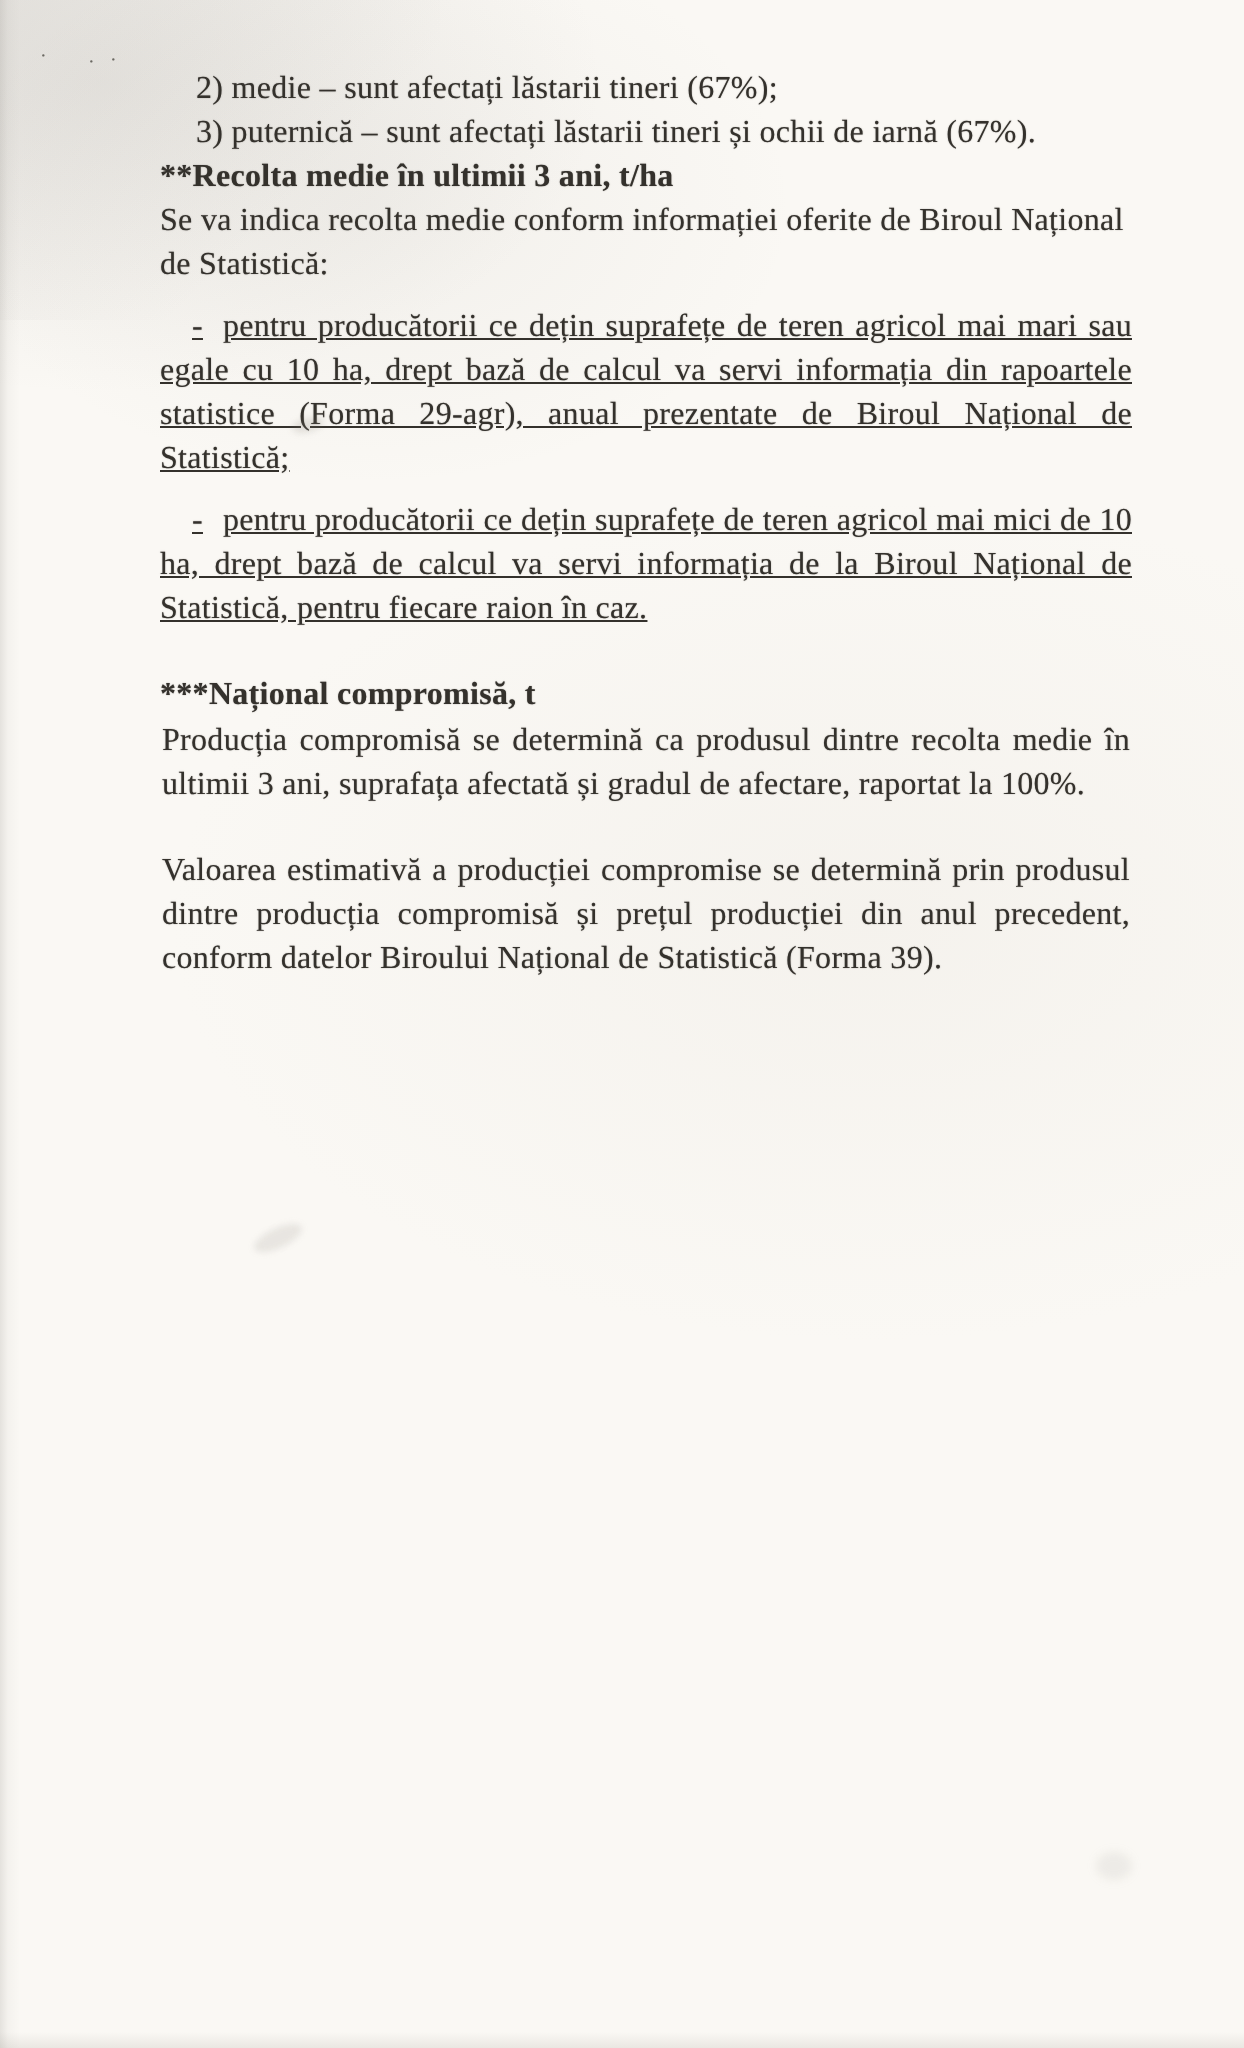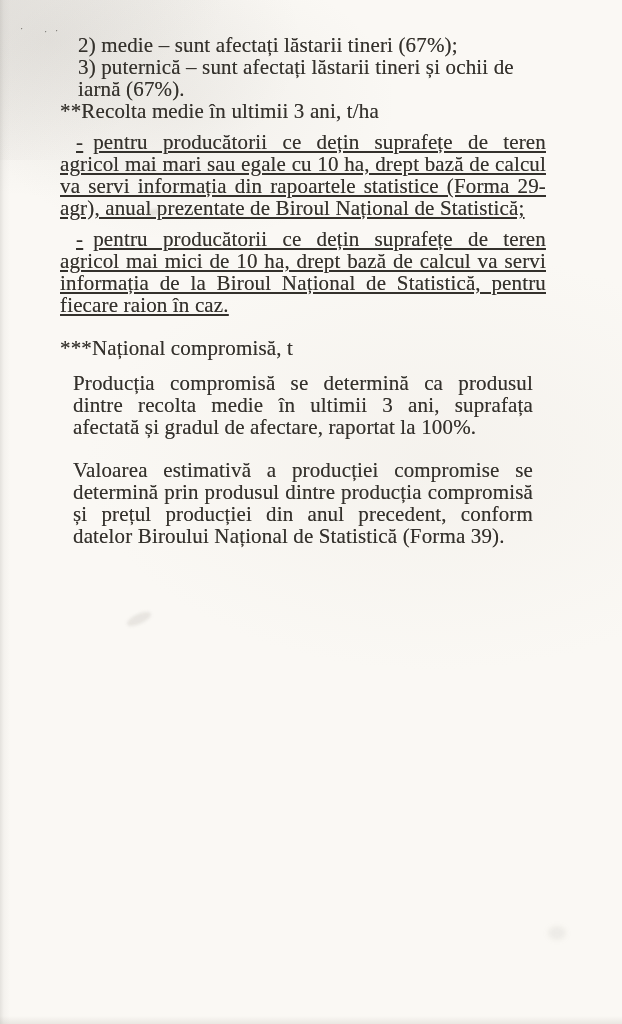--- a/index.html
+++ b/index.html
@@ -20,52 +20,52 @@
       linear-gradient(to right, rgba(130,126,120,0.18) 0px, rgba(130,126,120,0.05) 4px, rgba(130,126,120,0) 10px),
       linear-gradient(to top, rgba(160,152,142,0.18) 0px, rgba(160,152,142,0) 8px),
       #faf8f4;
     overflow: hidden;
     font-family: "Liberation Serif", "DejaVu Serif", serif;
     color: #34312c;
   }
   .content {
     position: absolute;
     top: 34px;
-    left: 60px;
+    left: 80px;
     width: 486px;
-    font-size: 21px;
+    font-size: 16px;
     line-height: 22px;
     letter-spacing: 0.15px;
     text-shadow: 0 0 0.6px rgba(52,49,44,0.55);
   }
   .grade-line {
     padding-left: 18px;
   }
   .heading {
-    font-weight: normal;
+    font-weight: bold;
     margin-top: 0;
     margin-bottom: 0;
   }
   .lead {
     margin: 0;
   }
   p.bullet {
     margin: 9px 0 0 0;
     text-align: justify;
     text-indent: 16px;
     text-decoration: underline;
   }
   p.bullet .dash {
     padding-right: 10px;
   }
   .section {
     margin-top: 21px;
   }
   .body-par {
-    margin: 13px;
+    margin: 1px;
     text-align: justify;
   }
   
   .mark {
     position: absolute;
     color: #6b6862;
     font-size: 10px;
     line-height: 10px;
     text-shadow: none;
   }
@@ -96,20 +96,21 @@
   <span class="mark" style="left:20px; top:24px;">·</span>
   <span class="mark" style="left:44px; top:27px;">·</span>
   <span class="mark" style="left:55px; top:26px;">·</span>
 
   <div class="content">
 
     <div class="grade-line">2) medie – sunt afectați lăstarii tineri (67%);</div>
     <div class="grade-line">3) puternică – sunt afectați lăstarii tineri și ochii de iarnă (67%).</div>
 
     <div class="heading">**Recolta medie în ultimii 3 ani, t/ha</div>
+    <p class="lead">Se va indica recolta medie conform informației oferite de Biroul Național de Statistică:</p>
 
     <p class="bullet"><span class="dash">-</span><span>pentru producătorii ce dețin suprafețe de teren agricol mai mari sau egale cu 10 ha, drept bază de calcul va servi informația din rapoartele statistice (Forma 29-agr), anual prezentate de Biroul Național de Statistică;</span></p>
 
     <p class="bullet"><span class="dash">-</span><span>pentru producătorii ce dețin suprafețe de teren agricol mai mici de 10 ha, drept bază de calcul va servi informația de la Biroul Național de Statistică, pentru fiecare raion în caz.</span></p>
 
     <div class="section">
       <div class="heading">***Național compromisă, t</div>
       <p class="body-par">Producția compromisă se determină ca produsul dintre recolta medie în ultimii 3 ani, suprafața afectată și gradul de afectare, raportat la 100%.</p>
     </div>
 

